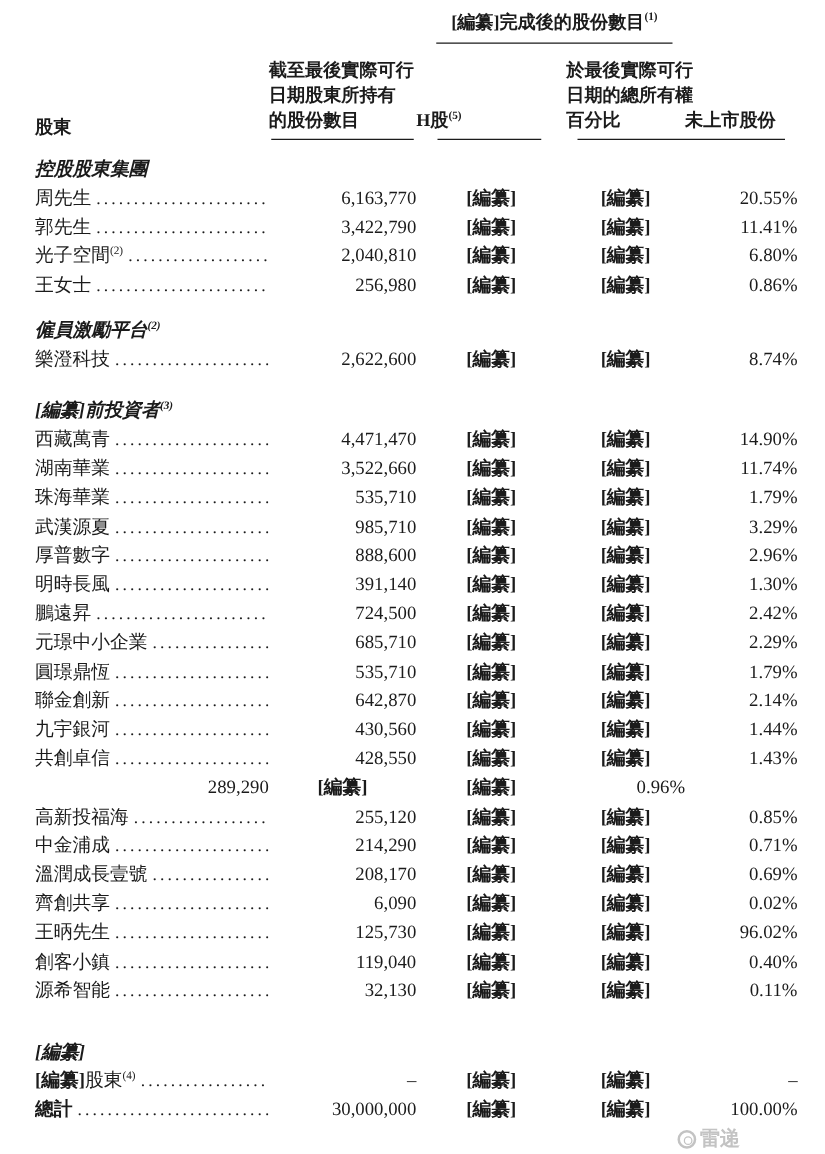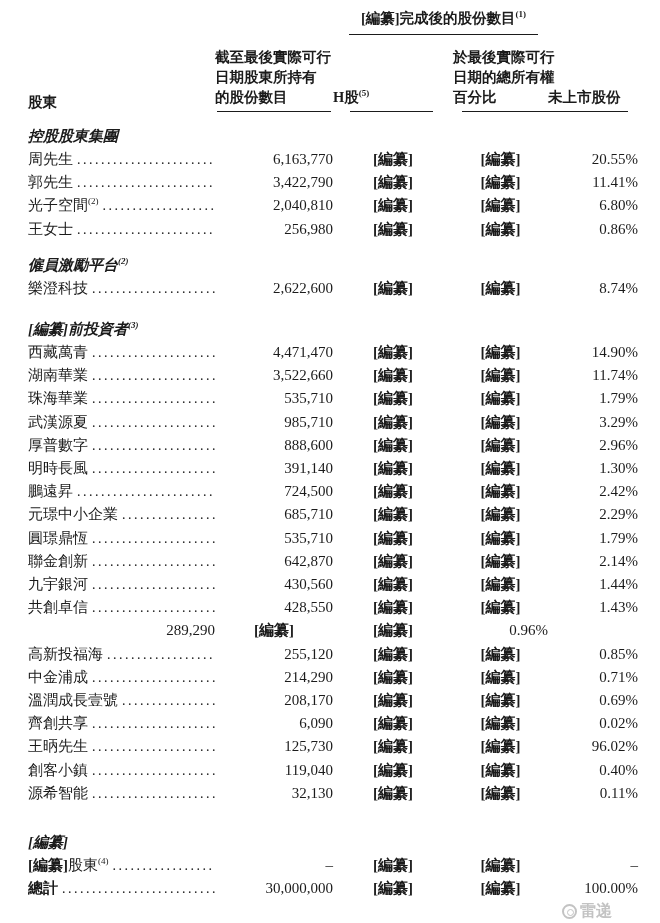--- a/index.html
+++ b/index.html
@@ -62,21 +62,21 @@
   .leader::after{
     content:".........................................................";
     letter-spacing:2.5px;font-size:14px;
   }
   .cell.shares{text-align:right;}
   .cell.hshare,.cell.unlisted{text-align:center;font-weight:bold;}
   .cell.pct{text-align:right;}
   b{font-weight:bold;}
   
   .watermark{
-    position:absolute;right:4px;bottom:1px;
+    position:absolute;right:24px;bottom:1px;
     display:flex;align-items:center;gap:3px;
     color:#c3c3c3;font-weight:bold;font-size:16px;
     user-select:none;
   }
   .wm-circle{
     box-sizing:border-box;width:15px;height:15px;
     border:2px solid #c3c3c3;border-radius:50%;
     position:relative;
   }
   .wm-circle::after{

